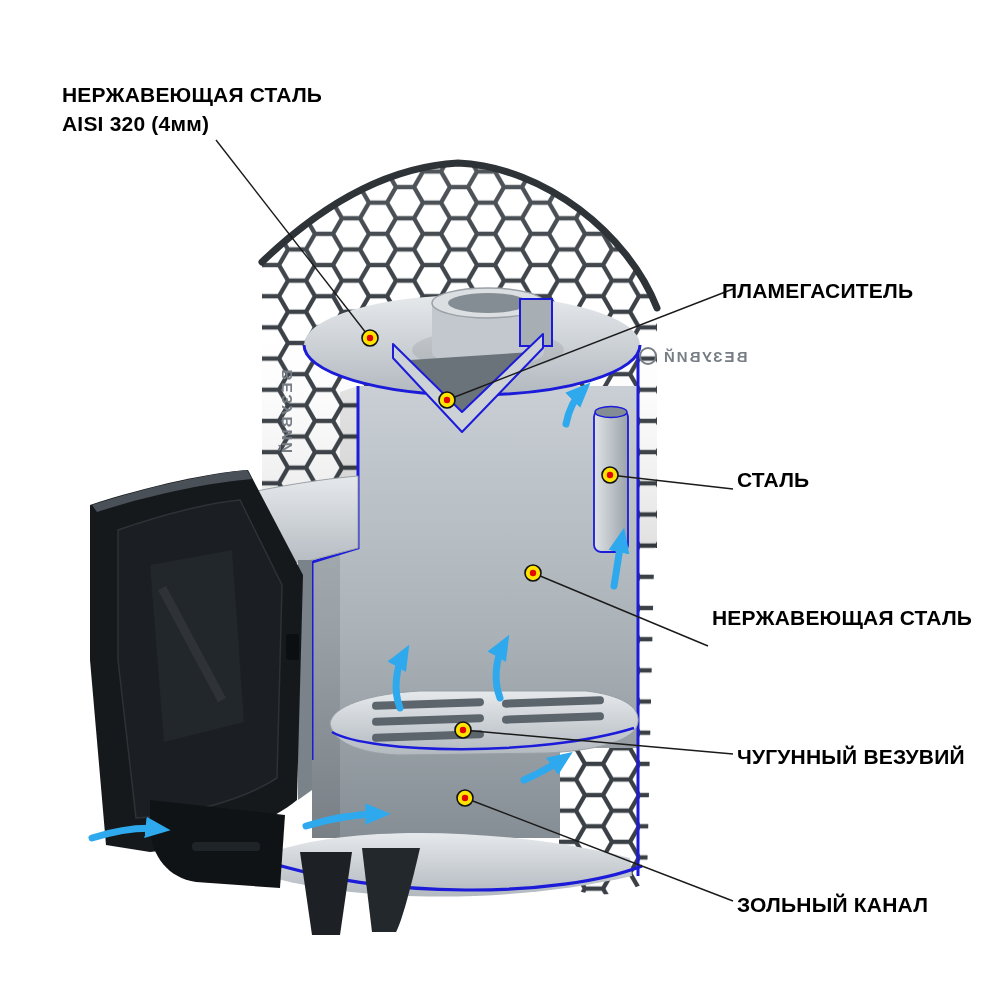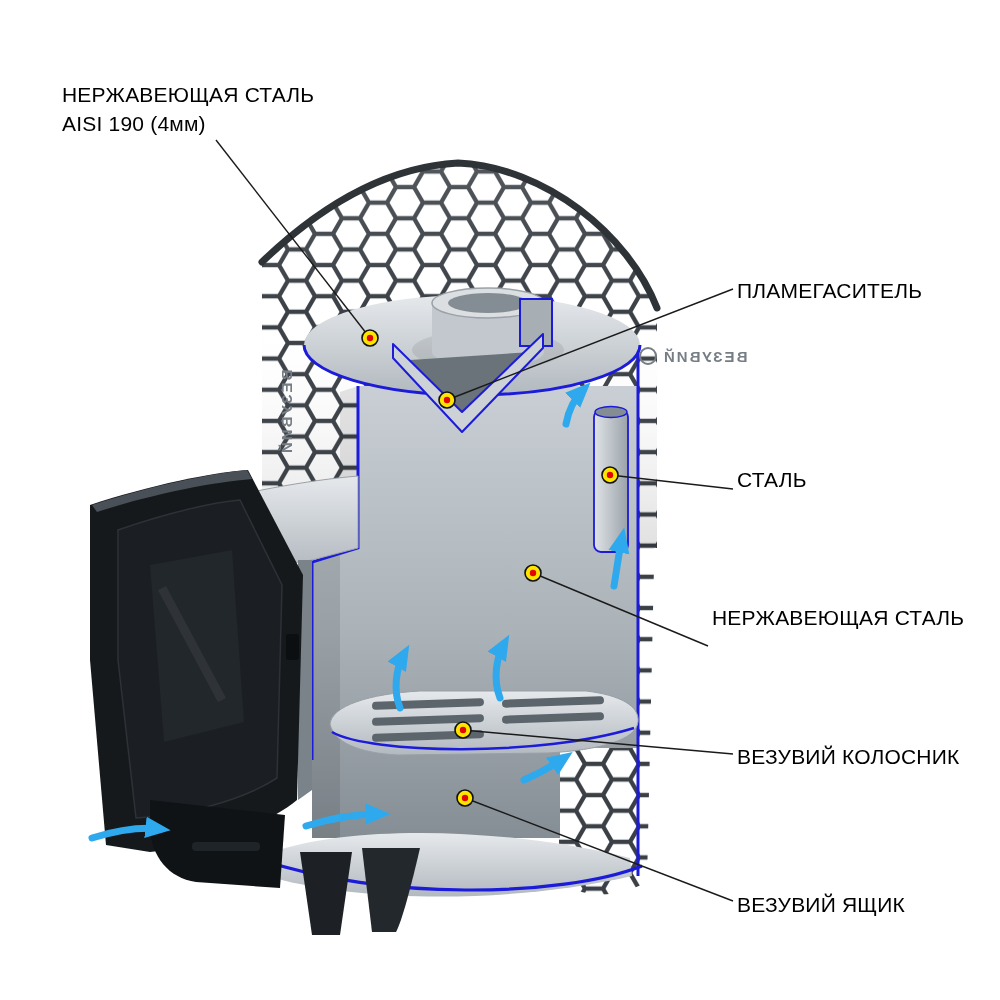--- a/index.html
+++ b/index.html
@@ -2,21 +2,21 @@
 <html lang="ru"><head>
 <meta charset="utf-8">
 <style>
   html,body{margin:0;padding:0;background:#fff;}
   .stage{
     position:relative;width:1000px;height:1000px;background:#ffffff;overflow:hidden;
     font-family:"Liberation Sans",sans-serif;
   }
   .stage svg{position:absolute;left:0;top:0;}
   .callout{
-    position:absolute;font-weight:normal;font-size:21px;line-height:29px;
+    position:absolute;font-weight:bold;font-size:21px;line-height:29px;
     color:#000;white-space:nowrap;letter-spacing:.2px;
   }
 </style>
 </head>
 <body>
 
 <div class="stage">
 
   <svg width="1000" height="1000" viewBox="0 0 1000 1000">
     <defs>
@@ -176,36 +176,36 @@
       </g>
       <g>
         <circle cx="465" cy="798" r="8" fill="#ffe400" stroke="#111" stroke-width="1.6"></circle>
         <circle cx="465" cy="798" r="3.2" fill="#e10600"></circle>
       </g>
     </g>
   </svg>
 
   <div class="callout" style="left:62px;top:80px">
     <div>НЕРЖАВЕЮЩАЯ СТАЛЬ</div>
-    <div>AISI 190  (4мм)</div>
-  </div>
-
-  <div class="callout" style="left:737px;top:276px">
+    <div>AISI 320  (4мм)</div>
+  </div>
+
+  <div class="callout" style="left:722px;top:276px">
     <div>ПЛАМЕГАСИТЕЛЬ</div>
   </div>
 
   <div class="callout" style="left:737px;top:465px">
     <div>СТАЛЬ</div>
   </div>
 
   <div class="callout" style="left:712px;top:603px">
     <div>НЕРЖАВЕЮЩАЯ СТАЛЬ</div>
   </div>
 
   <div class="callout" style="left:737px;top:742px">
-    <div>ВЕЗУВИЙ КОЛОСНИК</div>
+    <div>ЧУГУННЫЙ ВЕЗУВИЙ</div>
   </div>
 
   <div class="callout" style="left:737px;top:890px">
-    <div>ВЕЗУВИЙ ЯЩИК</div>
+    <div>ЗОЛЬНЫЙ КАНАЛ</div>
   </div>
 
 </div>
 
 </body></html>

